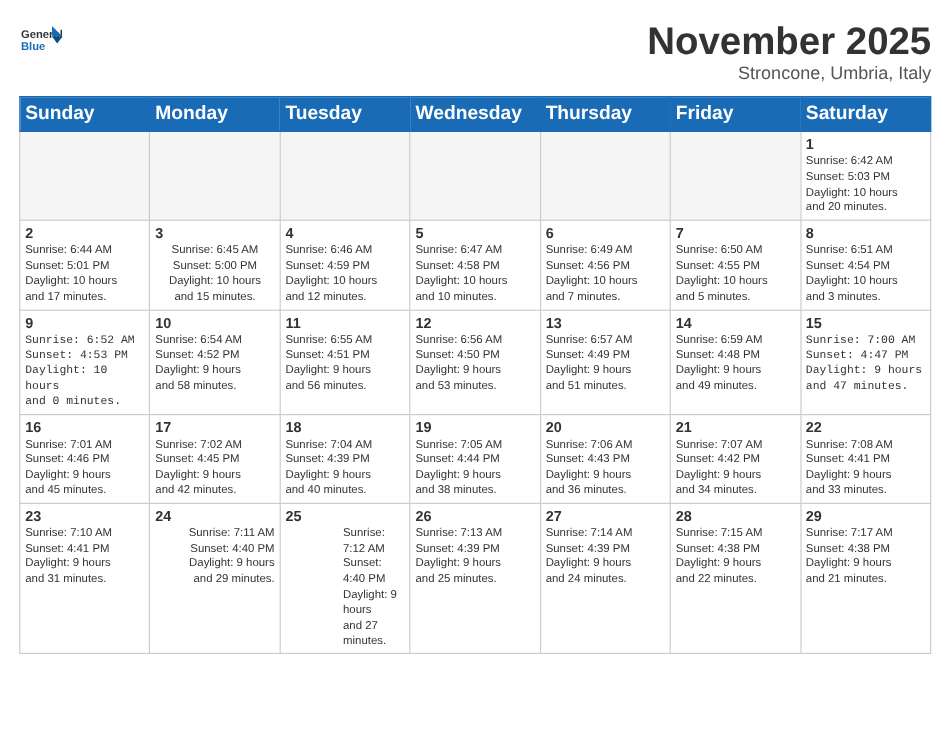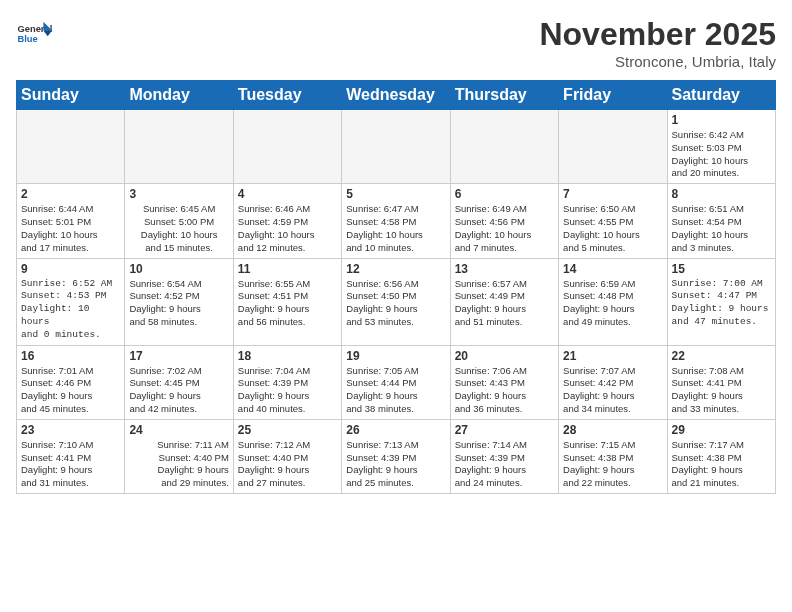--- a/index.html
+++ b/index.html
@@ -287,21 +287,21 @@
         </td>
         <td>
           <span class="day-number">24</span>
           <div class="day-info" style="white-space: pre-line; text-align: right;">Sunrise: 7:11 AM
 Sunset: 4:40 PM
 Daylight: 9 hours
 and 29 minutes.</div>
         </td>
         <td>
           <span class="day-number">25</span>
-          <div class="day-info" style="white-space: pre-line;">Sunrise: 7:12 AM
+          <div class="day-info" style="white-space: pre-line; margin-left: 48px;">Sunrise: 7:12 AM
 Sunset: 4:40 PM
 Daylight: 9 hours
 and 27 minutes.</div>
         </td>
         <td>
           <span class="day-number">26</span>
           <div class="day-info" style="white-space: pre-line;">Sunrise: 7:13 AM
 Sunset: 4:39 PM
 Daylight: 9 hours
 and 25 minutes.</div>

